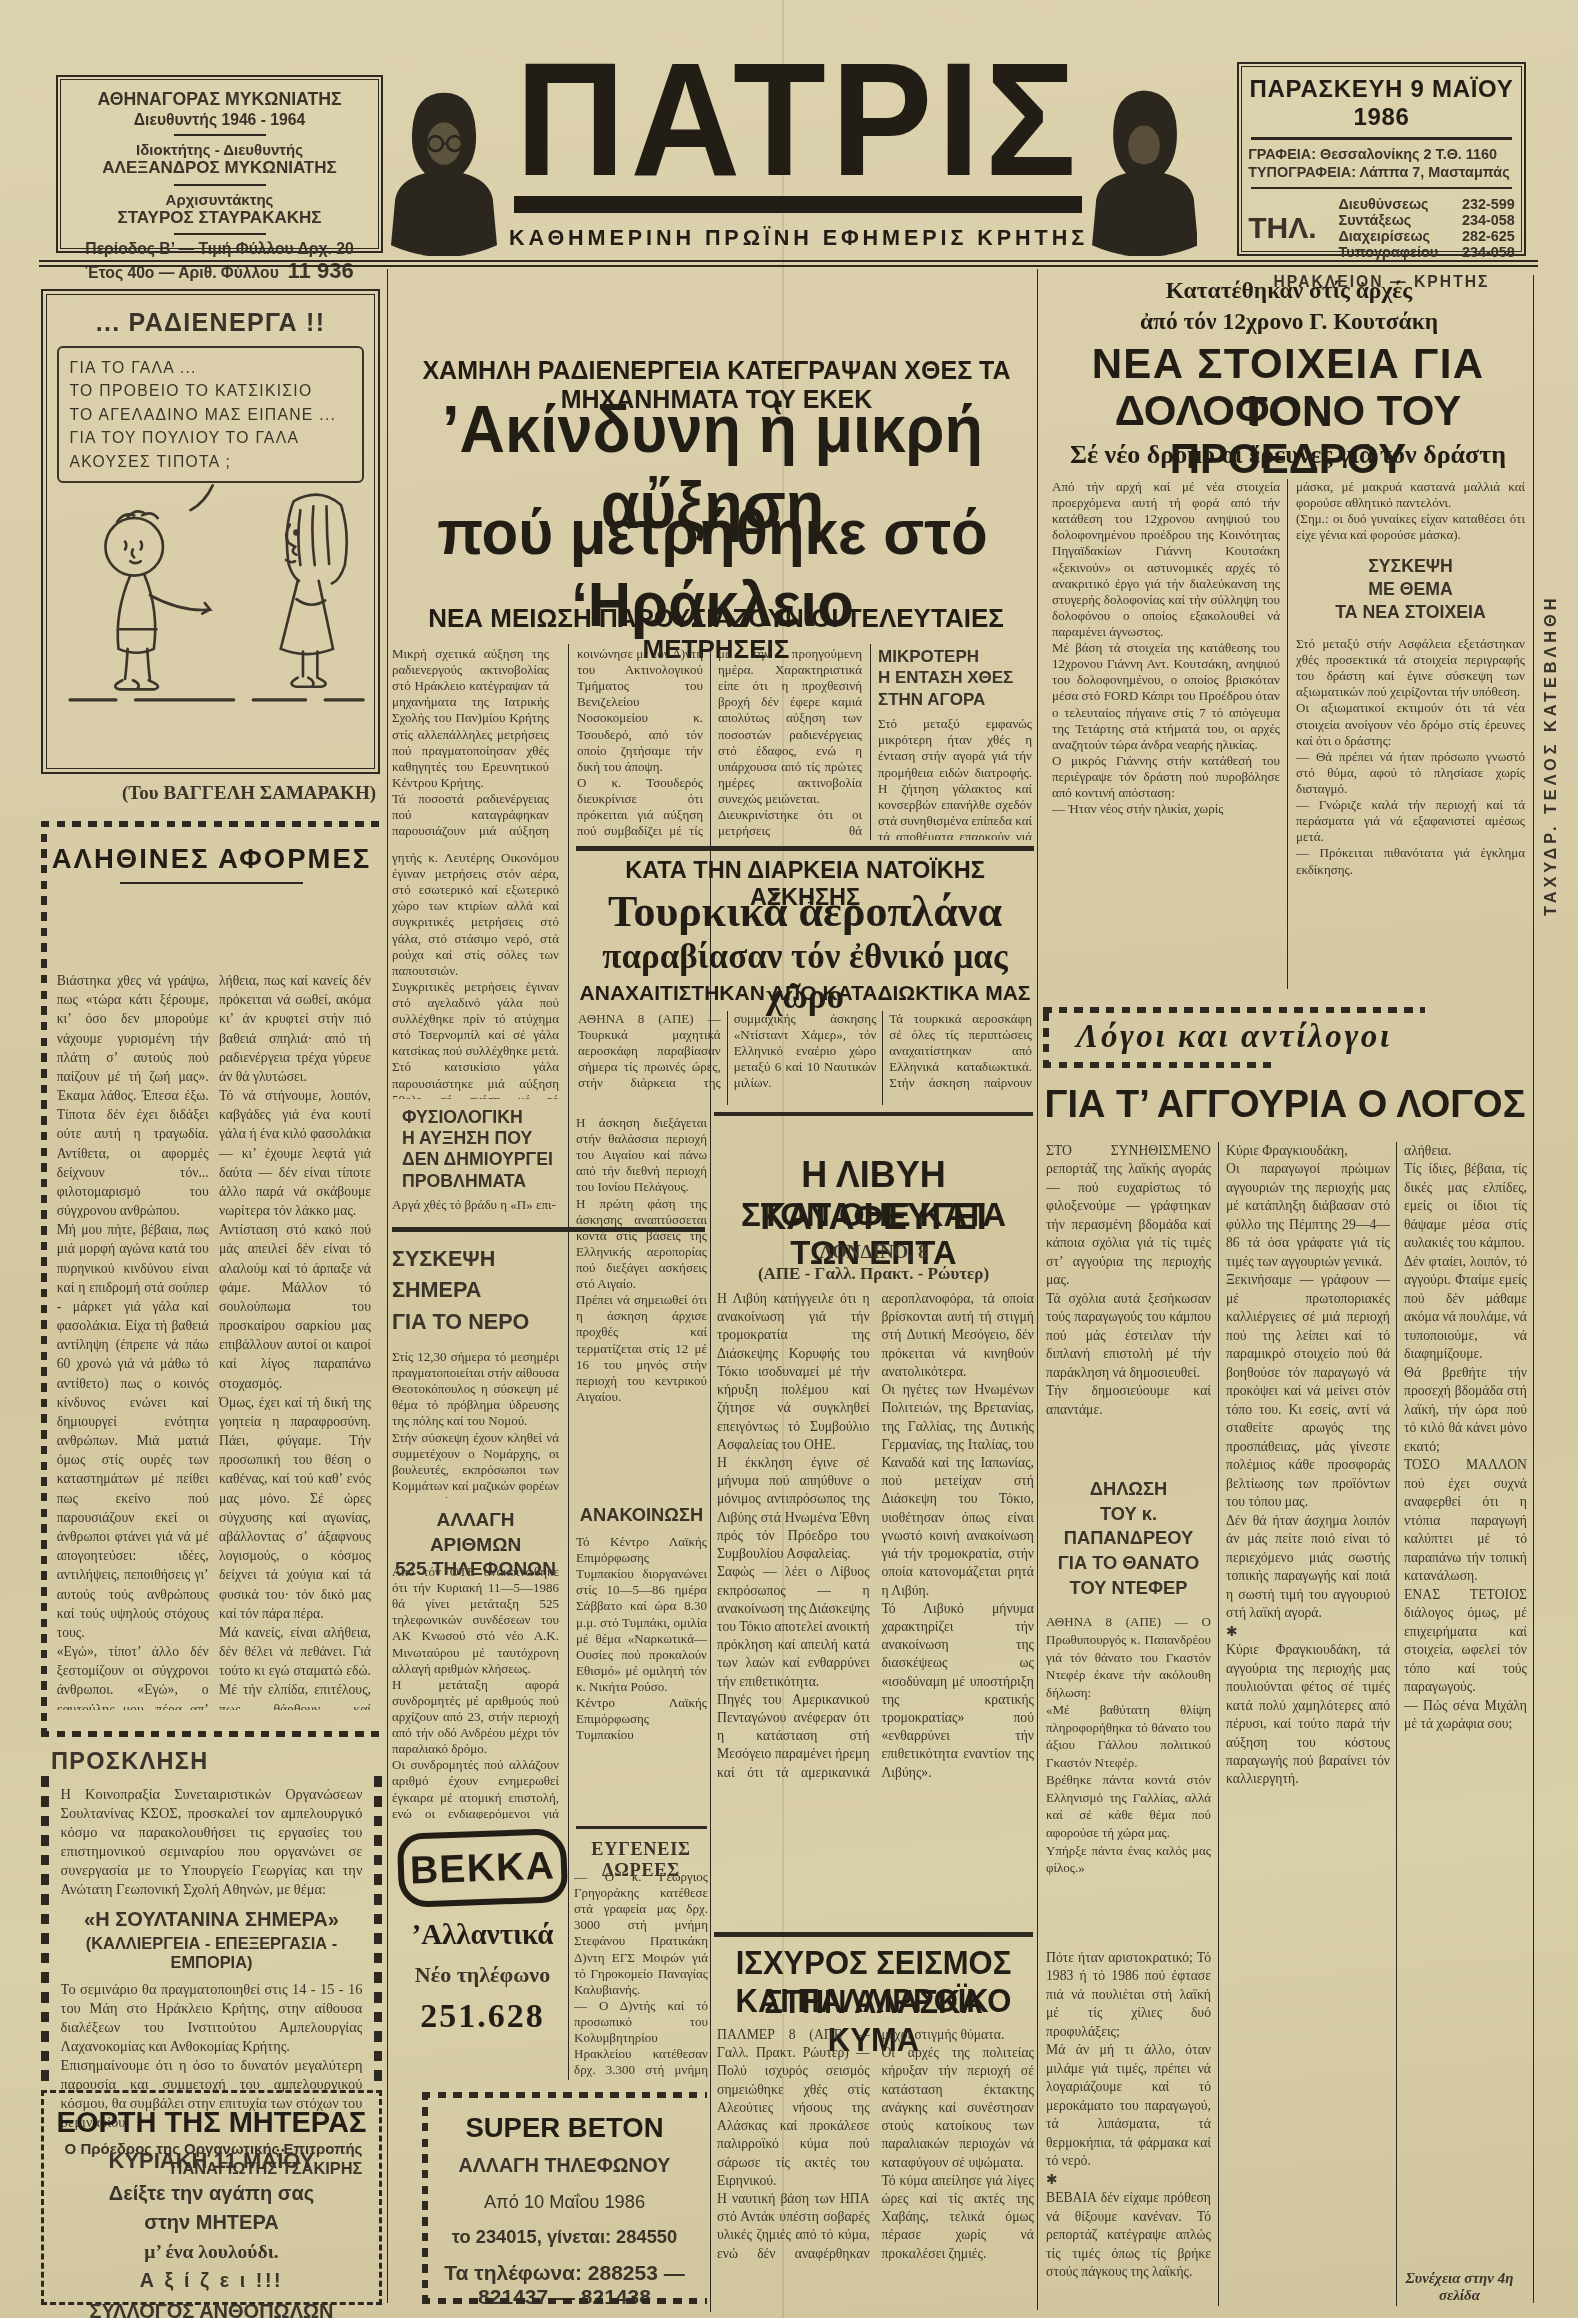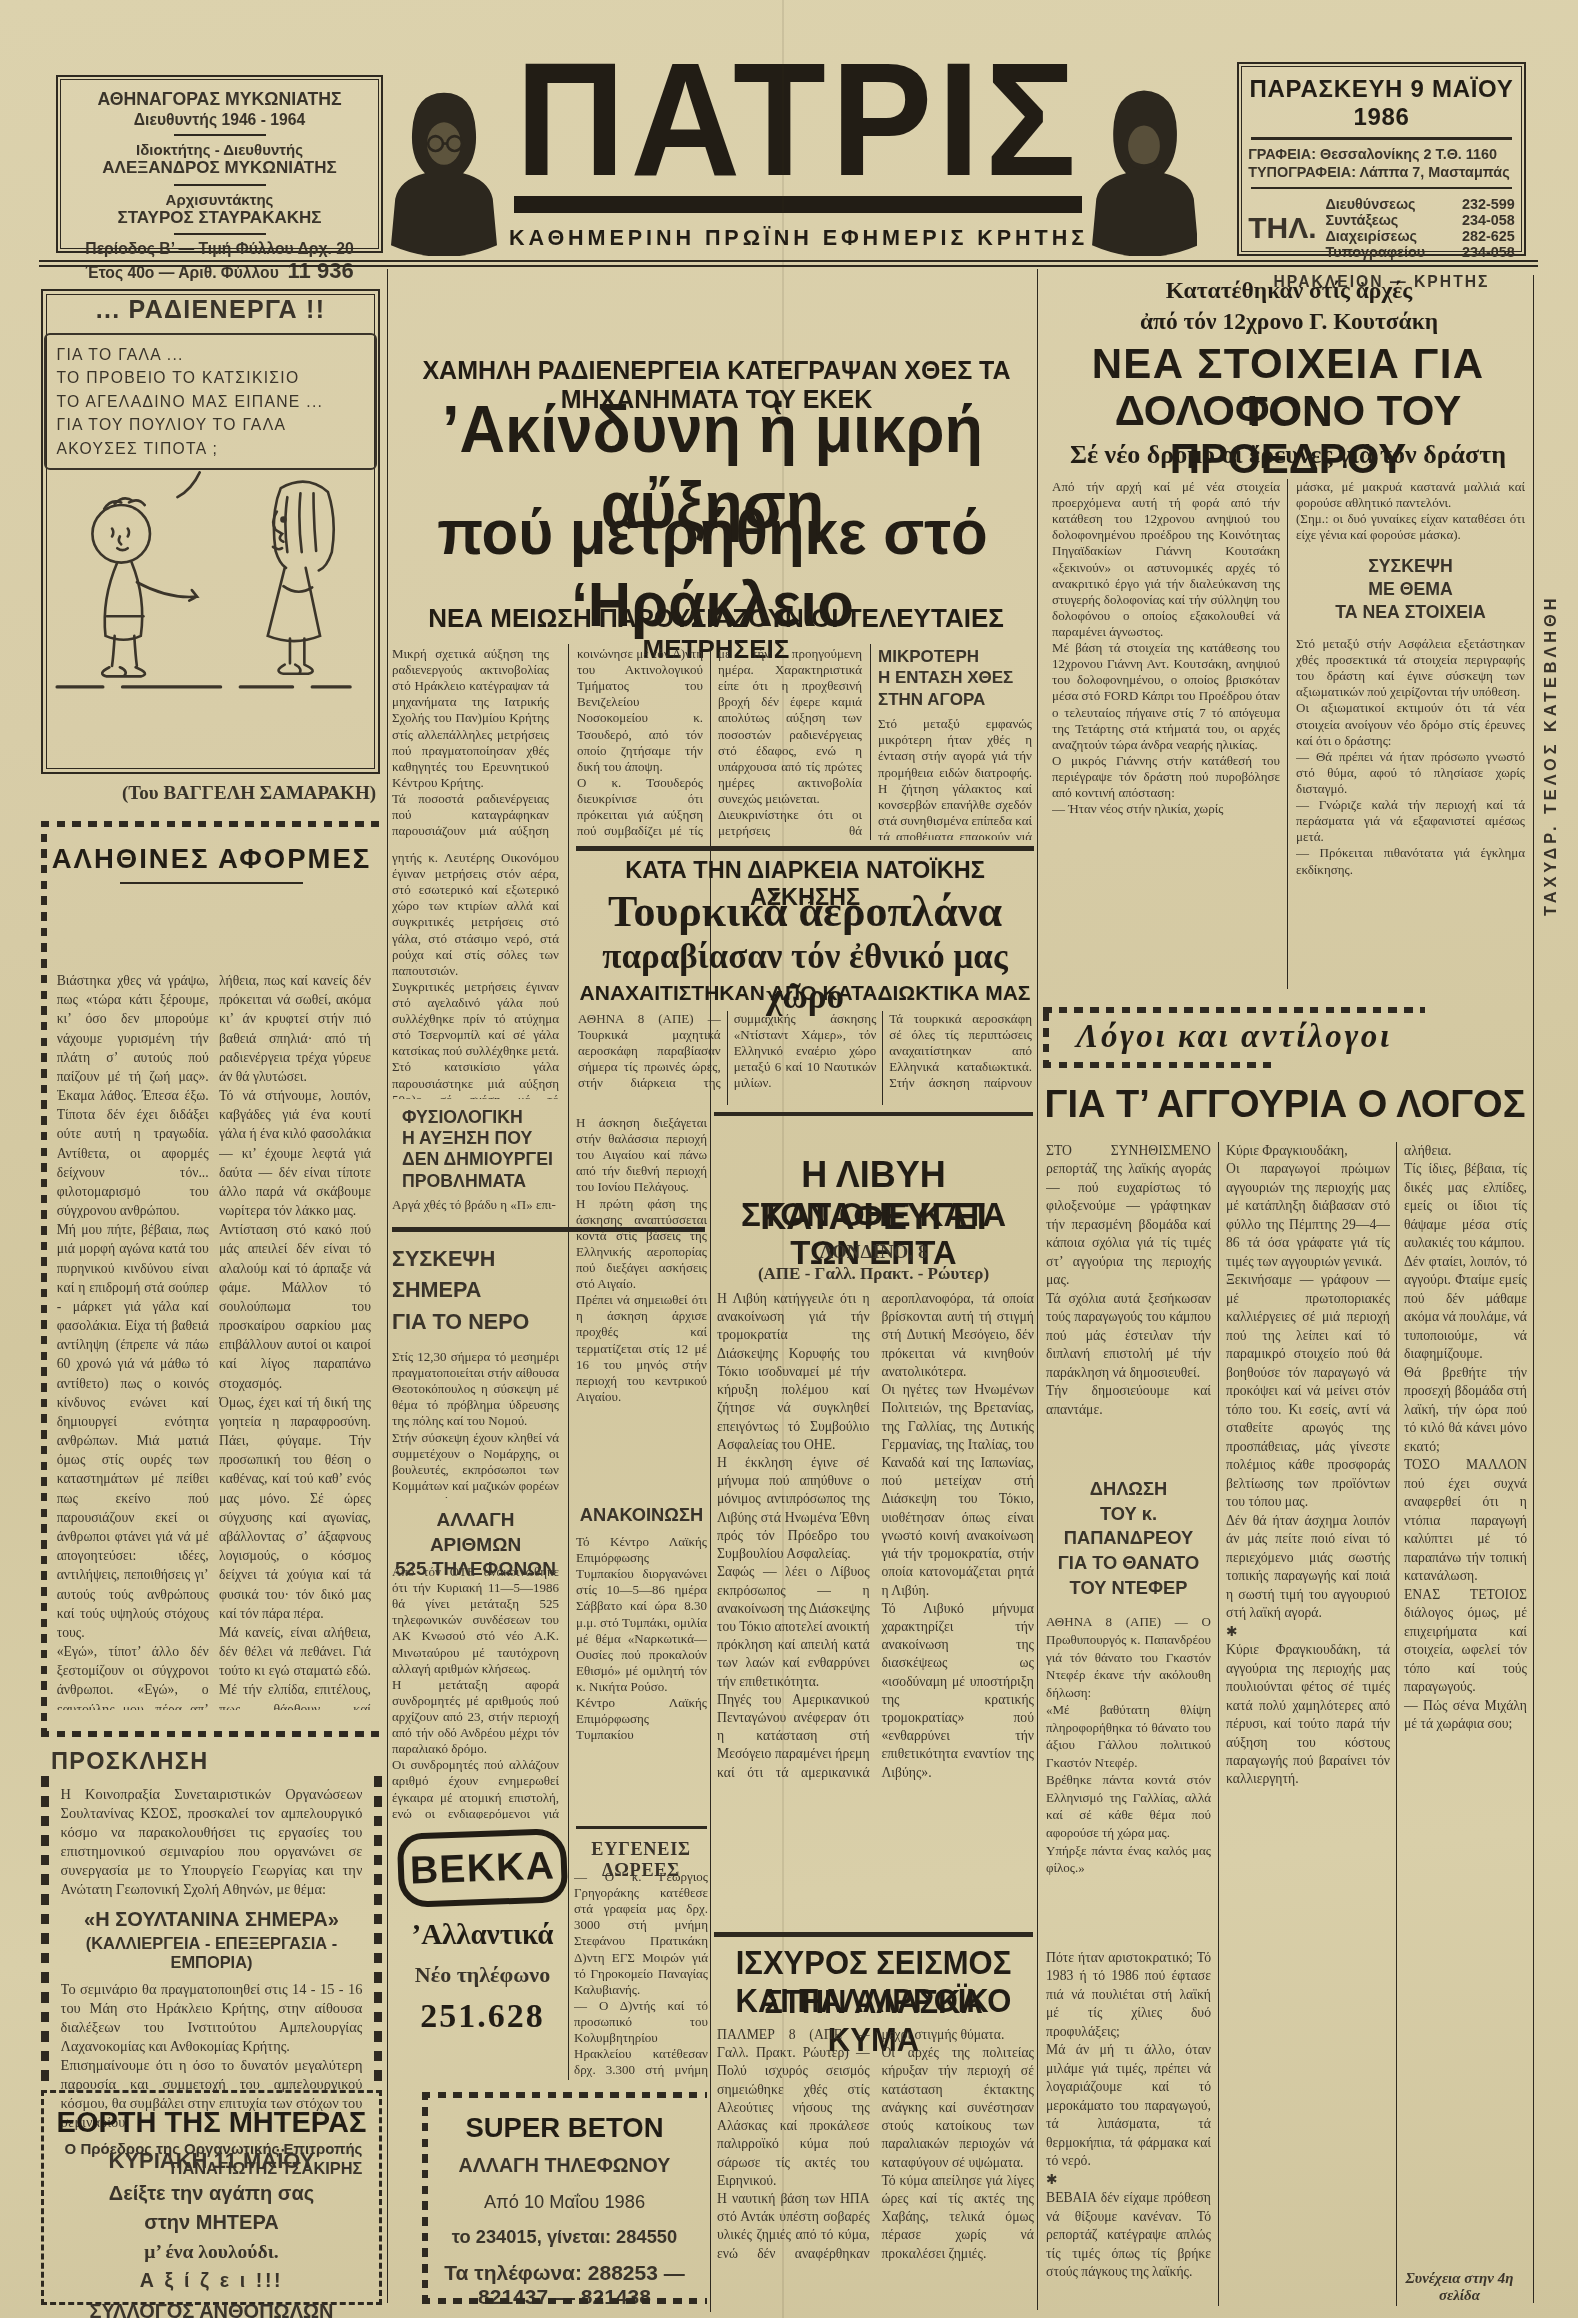--- a/index.html
+++ b/index.html
@@ -64,21 +64,21 @@
     <path d="M38 74 q12 8 24 0" stroke="#2c271e" stroke-width="5" fill="none"></path>
   </svg>
 
   <div class="abs dframe" style="left:1237px;top:62px;width:289px;height:194px;padding:10.5px 9.2px">
     <div class="sans b c hl" style="font-size:24px;letter-spacing:0.7px">ΠΑΡΑΣΚΕΥΗ 9 ΜΑΪΟΥ 1986</div>
     <div style="height:2.6px;background:var(--rule);margin:6.5px 2.6px"></div>
     <div class="sans b" style="font-size:14.4px">ΓΡΑΦΕΙΑ: Θεσσαλονίκης 2 Τ.Θ. 1160</div>
     <div class="sans b" style="font-size:14.4px;margin-top:2px">ΤΥΠΟΓΡΑΦΕΙΑ: Λάππα 7, Μασταμπάς</div>
     <div style="height:2.6px;background:var(--rule);margin:6.5px 2.6px"></div>
     <div style="display:flex">
-      <div class="sans b" style="font-size:30px;align-self:center;margin-right:9px">ΤΗΛ.</div>
+      <div class="sans b" style="font-size:30px;align-self:center;margin-right:22px">ΤΗΛ.</div>
       <div style="flex:1">
         <div style="display:flex;justify-content:space-between">
             <span class="sans b" style="font-size:14.4px">Διευθύνσεως</span>
             <span class="sans b" style="font-size:14.4px">232-599</span>
           </div>
         <div style="display:flex;justify-content:space-between">
             <span class="sans b" style="font-size:14.4px">Συντάξεως</span>
             <span class="sans b" style="font-size:14.4px">234-058</span>
           </div>
         <div style="display:flex;justify-content:space-between">
@@ -101,21 +101,21 @@
   <div class="abs rule-v" style="left:1533px;top:275px;height:2028px;width:0.7px"></div>
 
   <div class="abs fold" style="left:782px;top:0;width:2px;height:2319px"></div>
 
   <div class="abs rule-v" style="left:387px;top:269px;height:2034px;width:0.7px"></div>
   <div class="abs rule-v" style="left:1037px;top:269px;height:2041px;width:0.7px"></div>
   <div class="abs rule-v" style="left:568px;top:644px;height:1436px;width:0.7px"></div>
   <div class="abs rule-v" style="left:710px;top:644px;height:1668px;width:0.7px"></div>
   <div class="abs rule-v" style="left:870px;top:644px;height:196px;width:0.7px"></div>
 
-  <div class="abs" style="left:41px;top:289px;width:339px;height:485px;border:2px solid var(--rule);outline:0.7px solid var(--rule);outline-offset:-6.5px;padding:1px">
+  <div class="abs" style="left:41px;top:289px;width:339px;height:485px;border:2px solid var(--rule);outline:0.7px solid var(--rule);outline-offset:-6.5px;padding:14px">
     <div class="sans b c" style="font-size:25px;letter-spacing:1.3px;margin-top:2.6px">... ΡΑΔΙΕΝΕΡΓΑ !!</div>
     <div class="sans pre" style="font-size:15.7px;line-height:1.5;letter-spacing:1.3px;border:2px solid var(--ink);border-radius:6px;padding:7.8px 10.5px;margin-top:9.2px;position:relative">ΓΙΑ ΤΟ ΓΑΛΑ ...
 ΤΟ ΠΡΟΒΕΙΟ  ΤΟ ΚΑΤΣΙΚΙΣΙΟ
 ΤΟ ΑΓΕΛΑΔΙΝΟ  ΜΑΣ ΕΙΠΑΝΕ ...
 ΓΙΑ ΤΟΥ  ΠΟΥΛΙΟΥ  ΤΟ ΓΑΛΑ
 ΑΚΟΥΣΕΣ  ΤΙΠΟΤΑ ;</div>
     <svg width="314" height="229" viewBox="0 0 480 350" style="margin-top:1.3px">
       <g stroke="#3b352a" stroke-width="4" fill="none" stroke-linecap="round">
         <path d="M238 2 q-12 26 -34 38"></path>
         <circle cx="118" cy="96" r="44"></circle>

